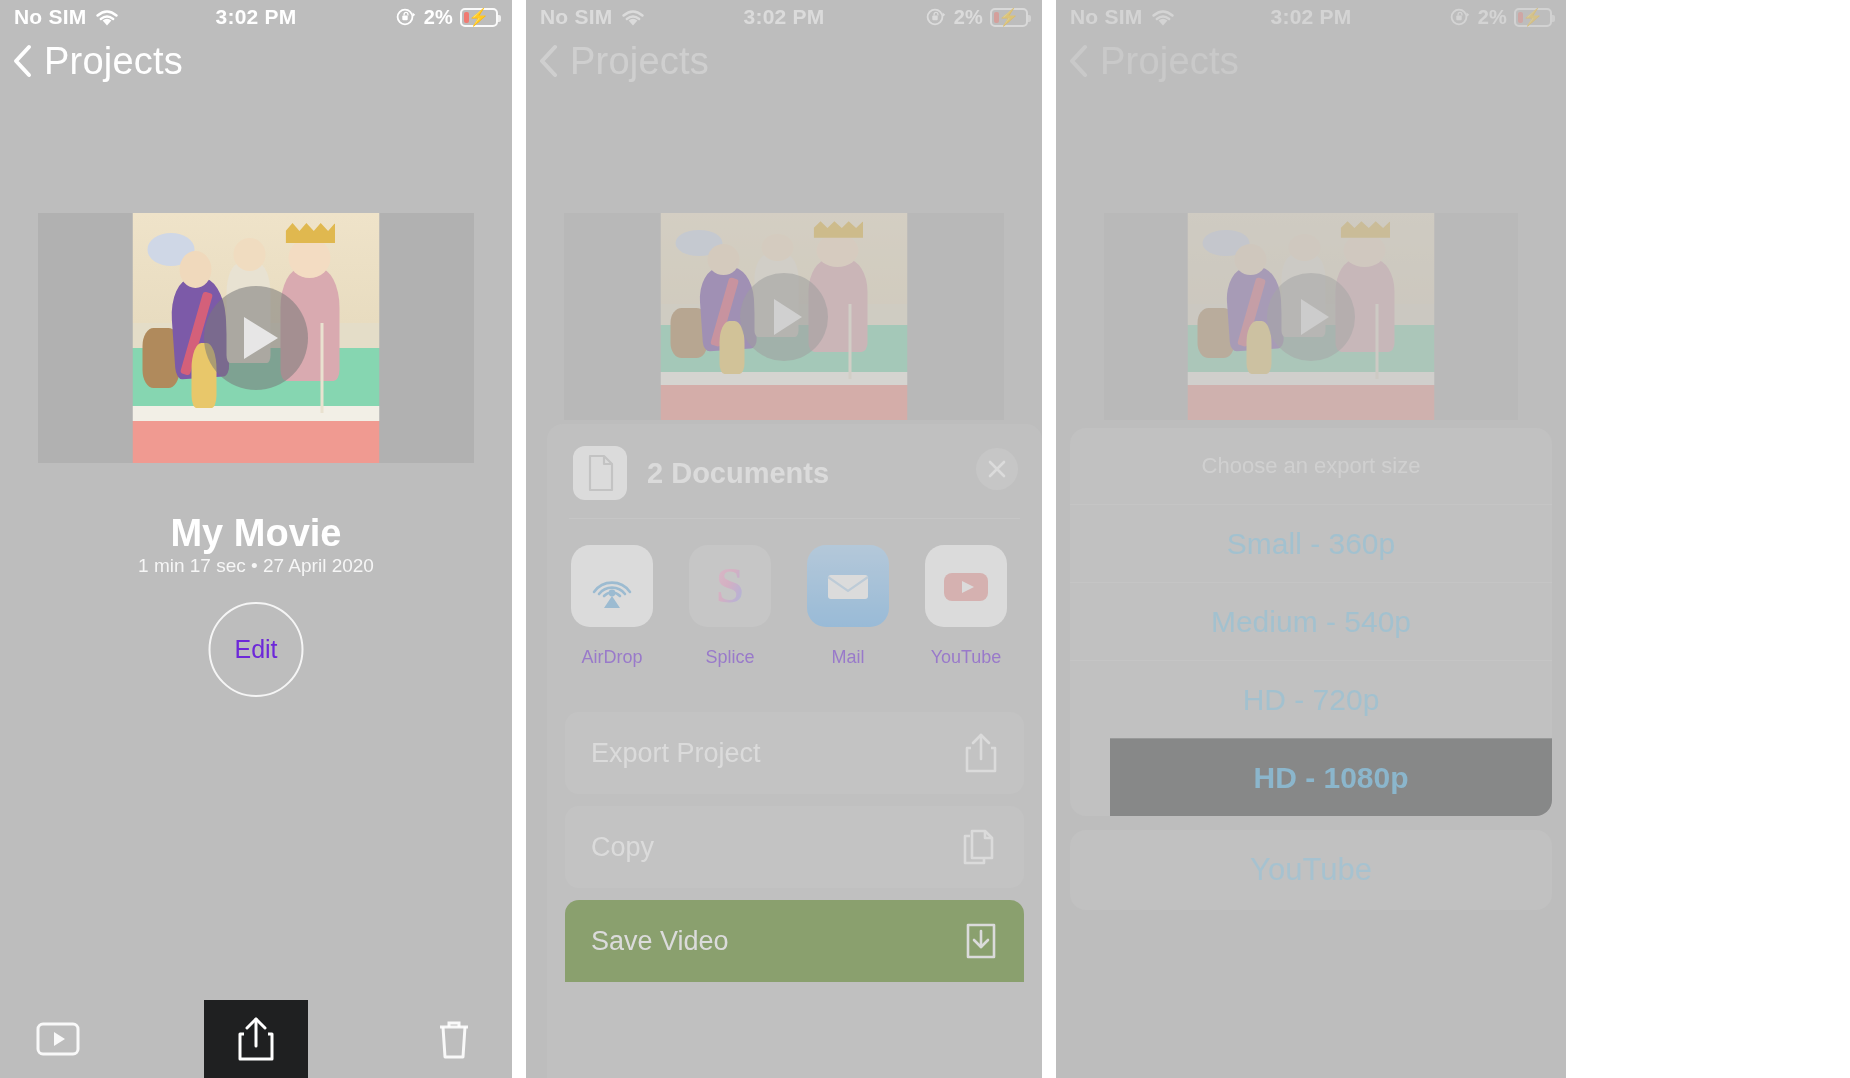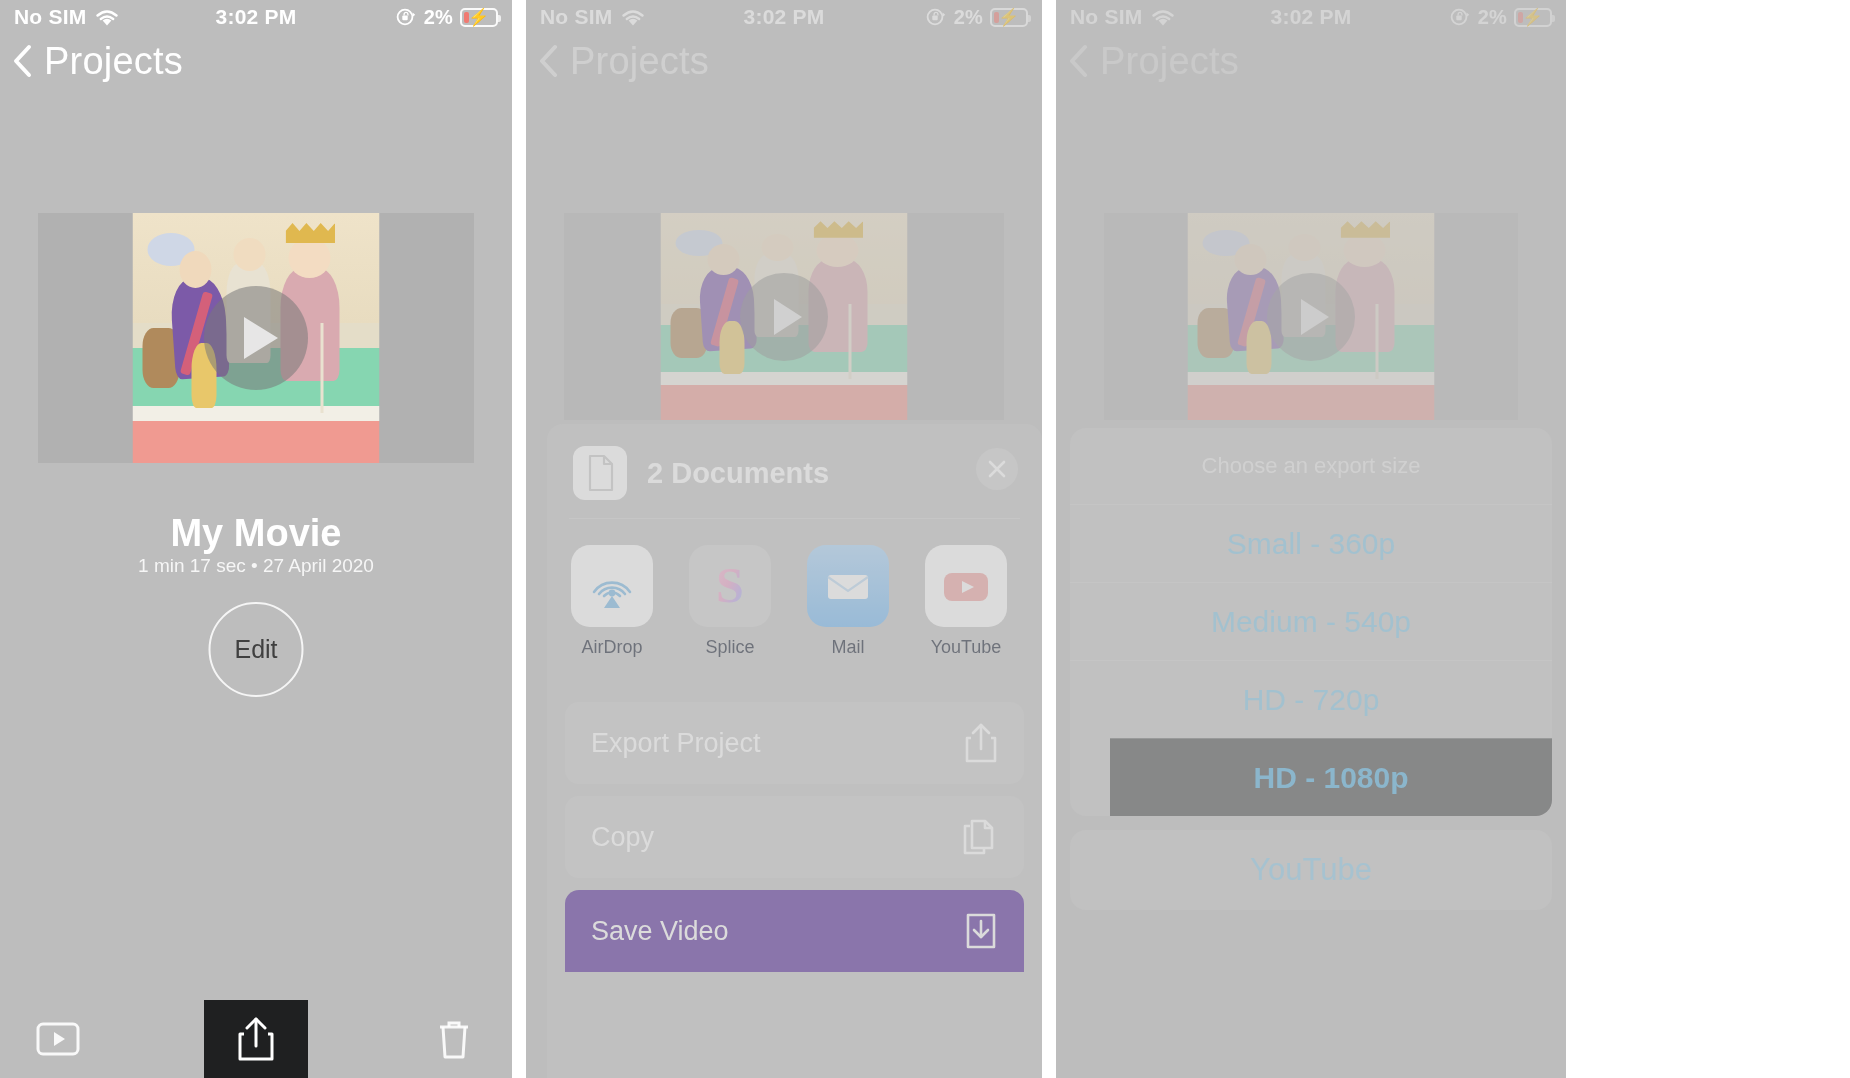--- a/index.html
+++ b/index.html
@@ -209,21 +209,21 @@
     z-index: 8;
   }
   .edit-btn {
     position: absolute;
     left: 50%; transform: translateX(-50%);
     top: 602px;
     width: 95px; height: 95px;
     border-radius: 50%;
     border: 2px solid rgba(255,255,255,0.85);
     display: flex; align-items: center; justify-content: center;
-    color: #404040;
+    color: #6d28d9;
     font-size: 25px;
     z-index: 8;
     cursor: pointer;
   }
   .toolbar {
     position: absolute; left: 0; right: 0; bottom: 0;
     height: 78px;
     display: flex; align-items: center; justify-content: center;
     gap: 0;
     z-index: 12;
@@ -285,41 +285,41 @@
     display: flex; flex-direction: column; align-items: center;
     cursor: pointer;
   }
   .app-icon {
     width: 82px; height: 82px;
     border-radius: 19px;
     display: flex; align-items: center; justify-content: center;
     overflow: hidden;
   }
   .app-label {
-    margin-top: 10px;
-    color: #0f172a;
+    margin-top: 20px;
+    color: #6d28d9;
     font-size: 18px;
     white-space: nowrap;
   }
   .ic-airdrop { background: #ffffff; }
   .ic-splice  { background: rgba(255,255,255,0.22); }
   .ic-youtube { background: #ffffff; }
   .ic-mail    { background: linear-gradient(#a9d5fb, #6db7f5); }
 
   .action-row {
     display: flex; align-items: center; justify-content: space-between;
     padding: 0 26px;
     height: 82px;
     margin: 0 18px;
     border-radius: 14px;
     background: rgba(255,255,255,0.10);
     cursor: pointer;
   }
   .action-row + .action-row { margin-top: 12px; }
-  .action-row.dark { background: #4c1d95; border-radius: 14px 14px 0 0; }
+  .action-row.dark { background: #4d7c0f; border-radius: 14px 14px 0 0; }
   .action-label { color: #ffffff; font-size: 27px; }
 
   
   .exp-sheet {
     position: absolute;
     left: 14px; right: 14px; bottom: 6px;
     top: 428px;
     z-index: 20;
   }
   .exp-group {

